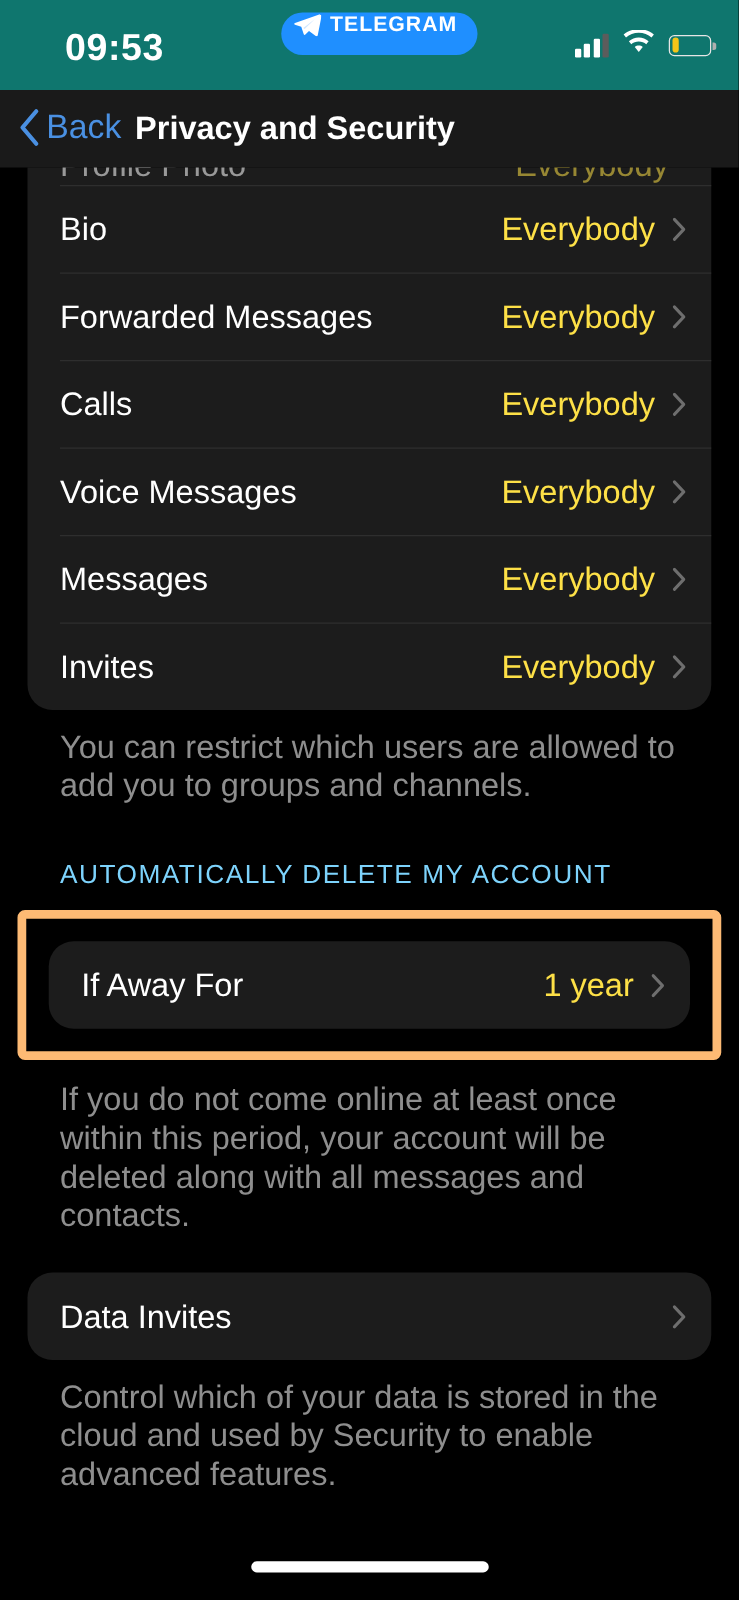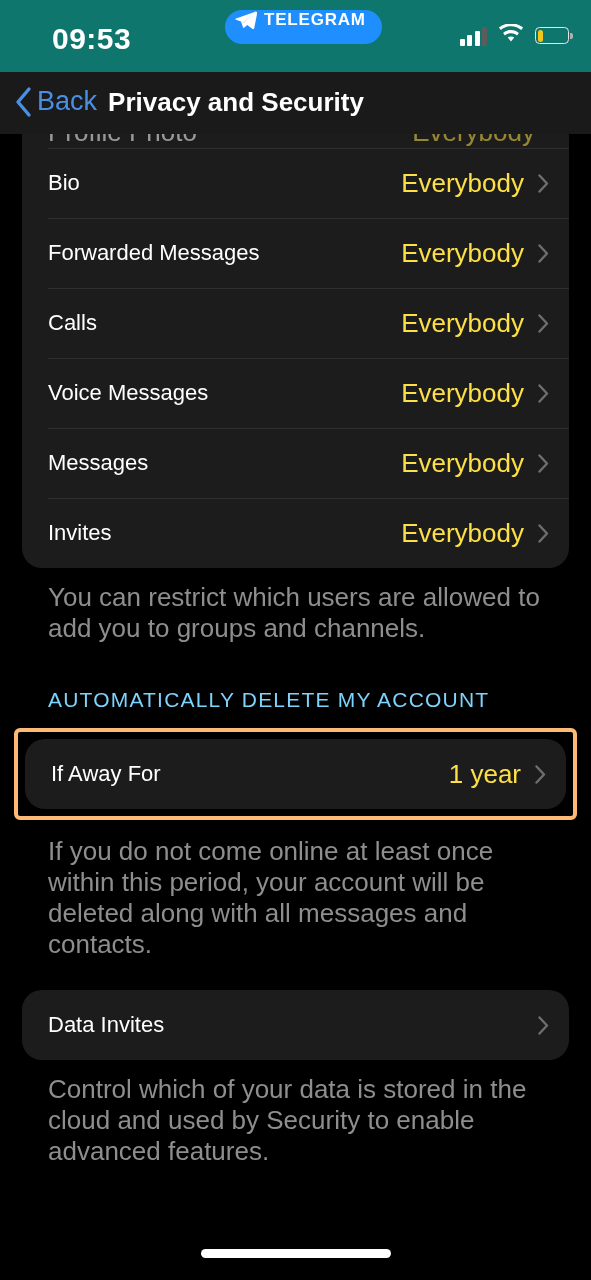--- a/index.html
+++ b/index.html
@@ -84,21 +84,21 @@
     position:relative; height:70px;
     display:flex; align-items:center;
     padding:0 20px 0 26px;
     cursor:pointer;
   }
   .row + .row::before {
     content:""; position:absolute; left:26px; right:0; top:0;
     height:1px; background:#2e2e2e;
   }
   .row-label {
-    font-size:22px; color:#fff; flex:1;
+    font-size:26px; color:#fff; flex:1;
   }
   .row-value {
     font-size:26px; color:#fde047; margin-right:14px;
   }
   .chev {
     width:11px; height:19px; flex:none;
   }
   .row-cut {
     height:14px; overflow:hidden; position:relative;
     opacity:0.55;
@@ -114,22 +114,22 @@
     font-size:26px; line-height:31px; color:#8e8e8e;
   }
   .section-header {
     margin:44px 0 10px 48px;
     font-size:21px; letter-spacing:1.2px; color:#7dd3fc;
   }
 
   
   .highlight-wrap {
     position:relative; margin:16px 14px;
-    border:4px solid #fdba74; border-radius:6px;
-    padding:7px;
+    border:7px solid #fdba74; border-radius:6px;
+    padding:18px;
   }
   .highlight-wrap .card { margin:0; }
 
   
   .home-ind {
     position:absolute; left:50%; transform:translateX(-50%);
     bottom:22px; width:190px; height:9px;
     background:#fff; border-radius:5px;
   }
 </style>

